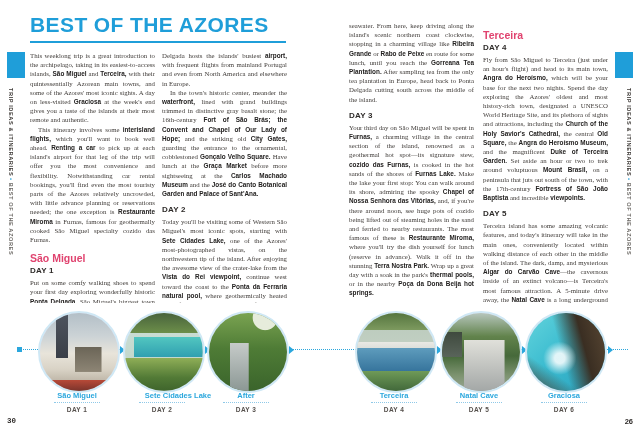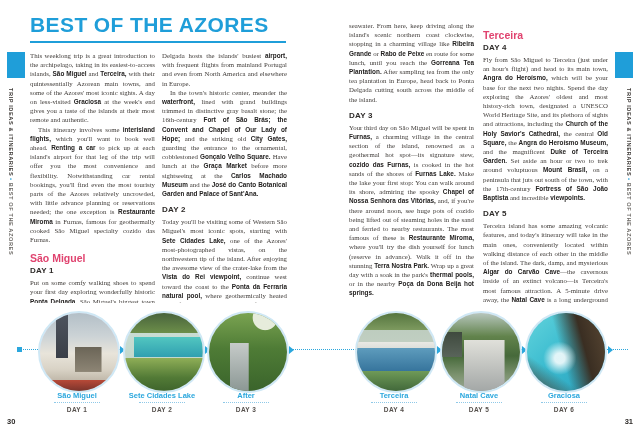--- a/index.html
+++ b/index.html
@@ -9,21 +9,21 @@
 
   
   .tab{position:absolute;top:52px;width:18px;height:26px;background:var(--blue);}
   .tab.left{left:7px;} .tab.right{right:7px;}
   .vtext{position:absolute;top:88px;writing-mode:vertical-rl;font-weight:700;font-size:5.6px;
          letter-spacing:.6px;color:#3c3835;white-space:nowrap;}
   .vtext.left{left:8px;} .vtext.right{right:8px;}
   .vtext .bullet{color:var(--blue);margin:2px 0;}
   .vtext .article{color:#6d6a66;}
   .pagenum{position:absolute;top:417px;font-weight:700;font-size:7.5px;color:#2e2b29;}
-  .pagenum.left{left:7px;} .pagenum.right{right:7px;}
+  .pagenum.left{left:7px;font-family:Liberation Mono, monospace;} .pagenum.right{right:7px;}
 
   
   .title{position:absolute;left:30px;top:13px;font-weight:700;font-size:21px;letter-spacing:.4px;
          color:var(--blue);}
   .title-rule{position:absolute;left:30px;top:41px;width:256px;height:2px;background:var(--blue);}
 
   
   .col{position:absolute;width:125px;overflow:hidden;}
   .col1{left:30px;top:51px;height:252px;}
   .col2{left:162px;top:51px;height:252px;}
@@ -106,21 +106,21 @@
   <div class="tab left"></div>
   <div class="vtext left">
     <span>TRIP IDEAS &amp; ITINERARIES</span><span class="bullet">•</span><span class="article">BEST OF THE AZORES</span>
   </div>
   <div class="pagenum left">30</div>
 
   <div class="tab right"></div>
   <div class="vtext right">
     <span>TRIP IDEAS &amp; ITINERARIES</span><span class="bullet">•</span><span class="article">BEST OF THE AZORES</span>
   </div>
-  <div class="pagenum right">31</div>
+  <div class="pagenum right">26</div>
 
   <div class="title">BEST OF THE AZORES</div>
   <div class="title-rule"></div>
 
   <div class="col col1">
       <p class="para"><span>This weeklong trip is a great introduction to the archipelago, taking in its easiest-to-access islands, </span><span class="b">São Miguel</span><span> and </span><span class="b">Terceira,</span><span> with their quintessentially Azorean main towns, and some of the Azores' most iconic sights. A day on less-visited </span><span class="b">Graciosa</span><span> at the week's end gives you a taste of the islands at their most remote and authentic.</span></p>
       <p class="para indent"><span>This itinerary involves some </span><span class="b">interisland flights,</span><span> which you'll want to book well ahead. </span><span class="b">Renting a car</span><span> to pick up at each island's airport for that leg of the trip will offer you the most convenience and flexibility. Notwithstanding car rental bookings, you'll find even the most touristy parts of the Azores relatively uncrowded, with little advance planning or reservations needed; the one exception is </span><span class="b">Restaurante Miroma</span><span> in Furnas, famous for geothermally cooked São Miguel specialty cozido das Furnas.</span></p>
       <div class="h-pink">São Miguel</div>
       <div class="h-day">DAY 1</div>
       <p class="para"><span>Put on some comfy walking shoes to spend your first day exploring wonderfully historic </span><span class="b">Ponta Delgada,</span><span> São Miguel's biggest town and the gateway to the Azores. Ponta</span></p>
@@ -156,21 +156,21 @@
   <div class="thumb-circle" style="left:38px">
       <div class="photo p-sao-miguel"></div>
     </div>
   <div class="thumb-label" style="left:27px">São Miguel</div>
   <div class="label-rule" style="left:54px"></div>
   <div class="thumb-day" style="left:27px">DAY 1</div>
 
   <div class="thumb-circle" style="left:123px">
       <div class="photo p-sete-cidades"></div>
     </div>
-  <div class="thumb-label" style="left:112px">Sete Cidades Lake</div>
+  <div class="thumb-label" style="left:128px">Sete Cidades Lake</div>
   <div class="label-rule" style="left:139px"></div>
   <div class="thumb-day" style="left:112px">DAY 2</div>
 
   <div class="thumb-circle" style="left:207px">
       <div class="photo p-furnas"></div>
     </div>
   <div class="thumb-label" style="left:196px">After</div>
   <div class="label-rule" style="left:223px"></div>
   <div class="thumb-day" style="left:196px">DAY 3</div>
 

